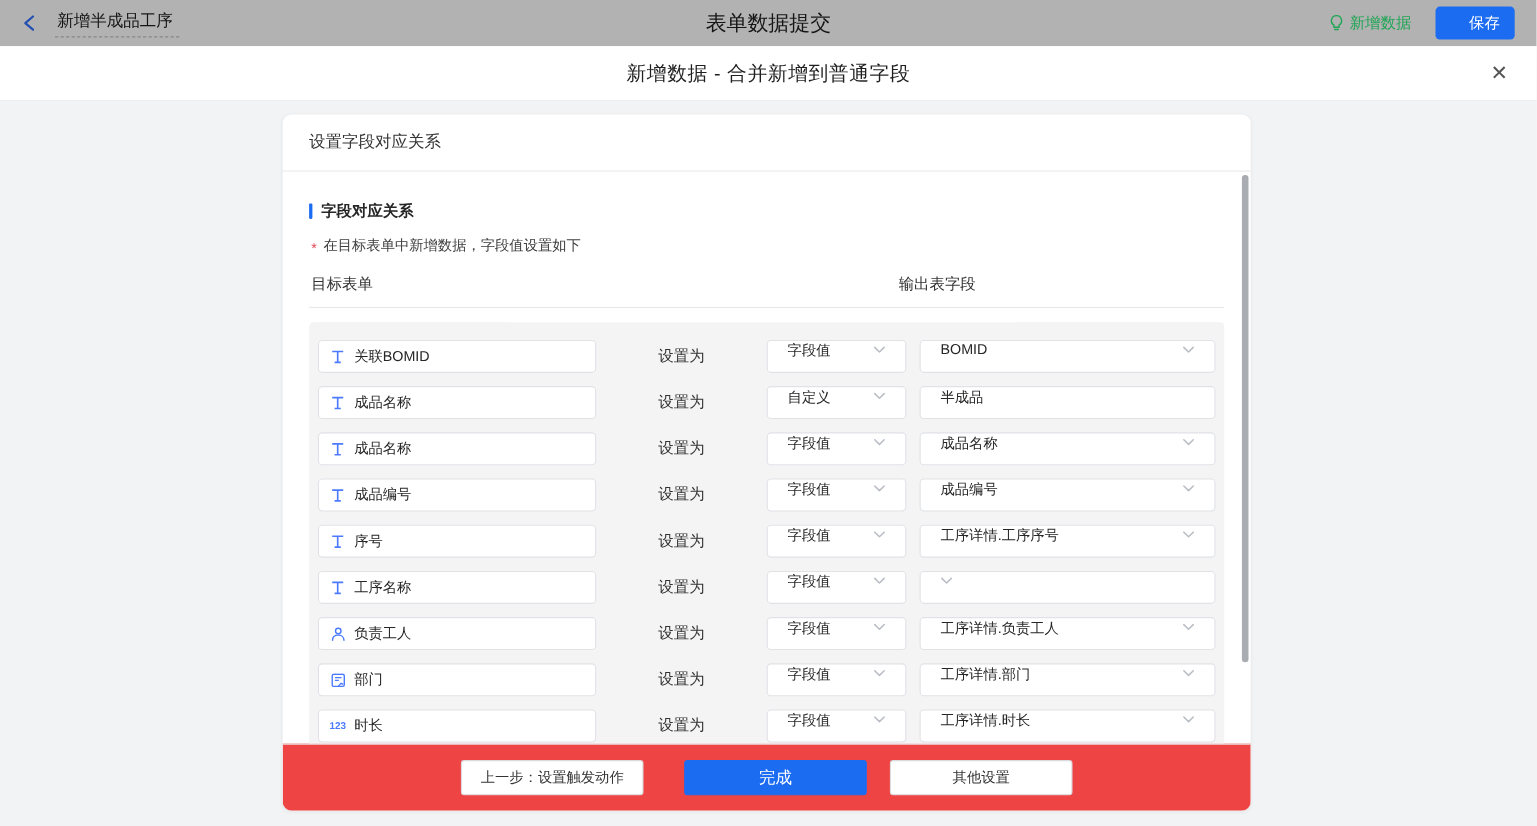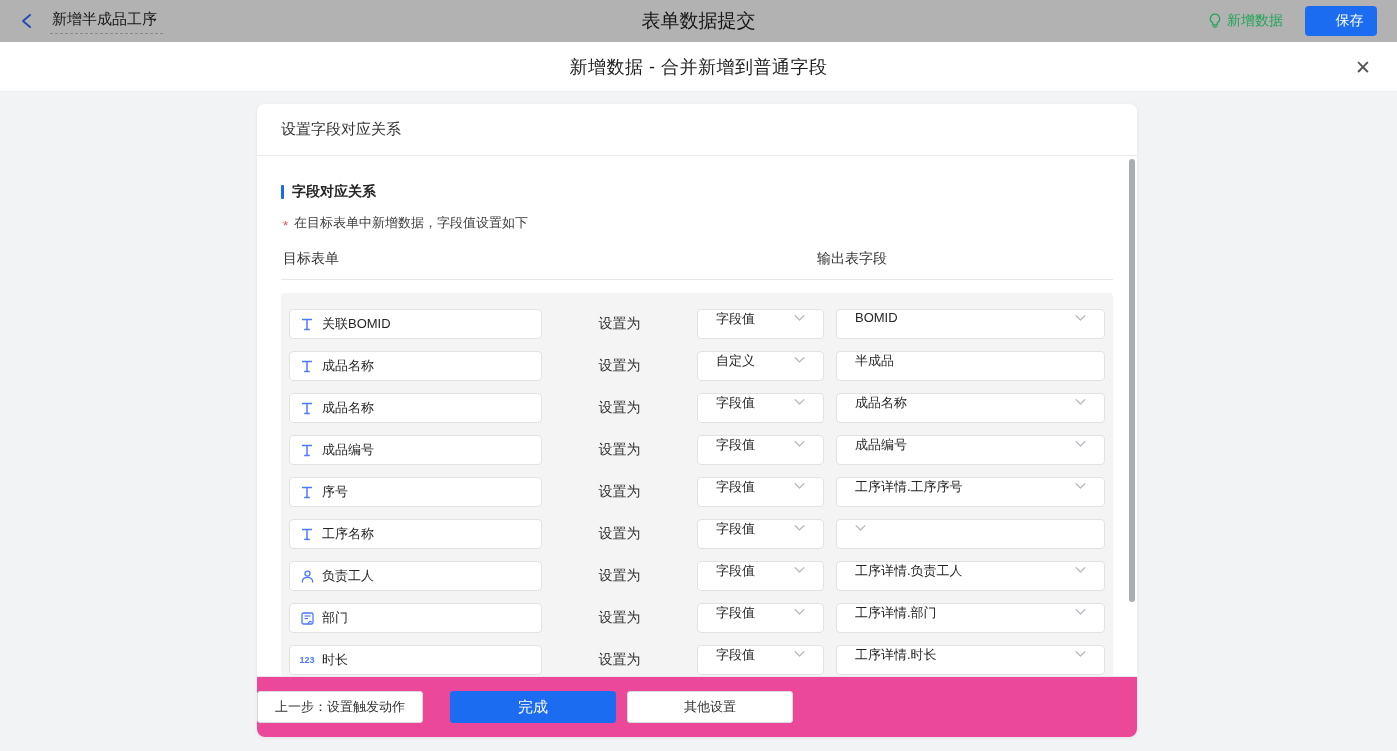--- a/index.html
+++ b/index.html
@@ -57,22 +57,22 @@
   .num-ic{font-size:9px;color:var(--icon-blue);font-weight:bold;letter-spacing:0;}
   .setas{width:155px;text-align:center;font-size:14px;color:#333;}
   .dd{height:30px;background:#fff;border:1px solid var(--border);border-radius:4px;display:flex;
     padding:0 18px;font-size:13px;color:var(--text-main);cursor:pointer;}
   .dd-type{width:127px;margin-right:12px;}
   .dd-out{width:269px;}
   .dd .val{flex:1;white-space:nowrap;overflow:hidden;}
   .chev{flex:0 0 11px;}
 
   
-  .card-footer{flex:0 0 61px;border-top:1px solid var(--line);background:#ec4899;display:flex;
-    align-items:center;gap:11px;}
+  .card-footer{flex:0 0 61px;border-top:1px solid var(--line);background:#ef4444;display:flex;
+    align-items:center;justify-content:center;gap:21px;}
   .btn{height:32px;width:166px;border-radius:3px;font-size:13px;cursor:pointer;}
   .btn-outline{background:#fff;border:1px solid #d9dbde;color:#333;}
   .btn-primary{background:var(--accent);border:1px solid var(--accent);color:#fff;font-size:15px;margin-left:16px;}
 
   
   .scroll-thumb{position:absolute;right:2px;top:55px;width:6px;height:443px;background:#a9acb0;border-radius:3px;}
 </style>
 </head>
 <body>
 

